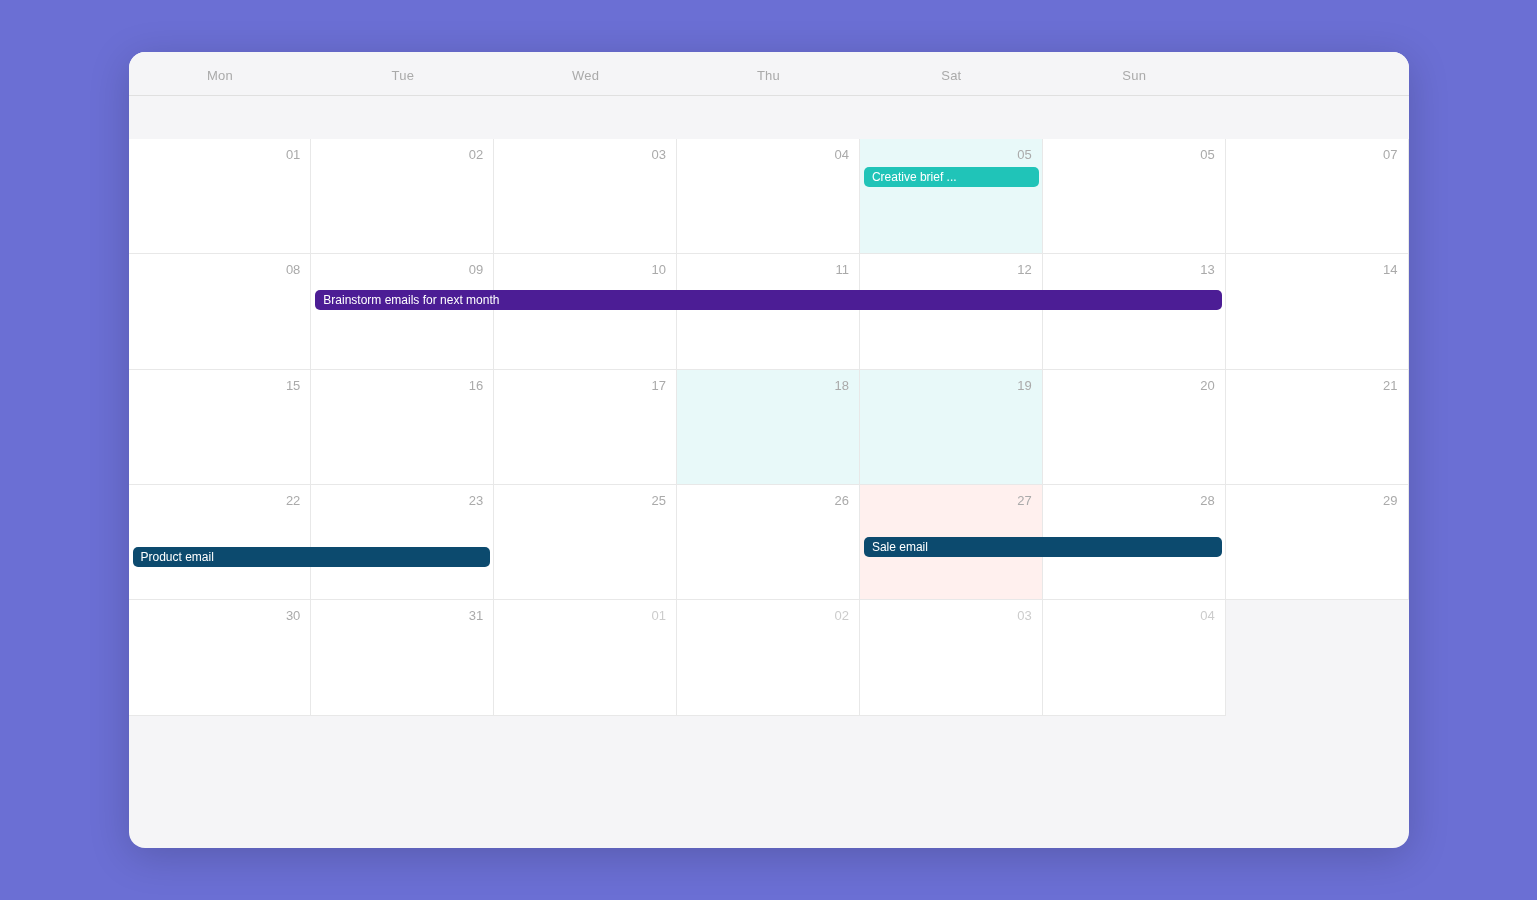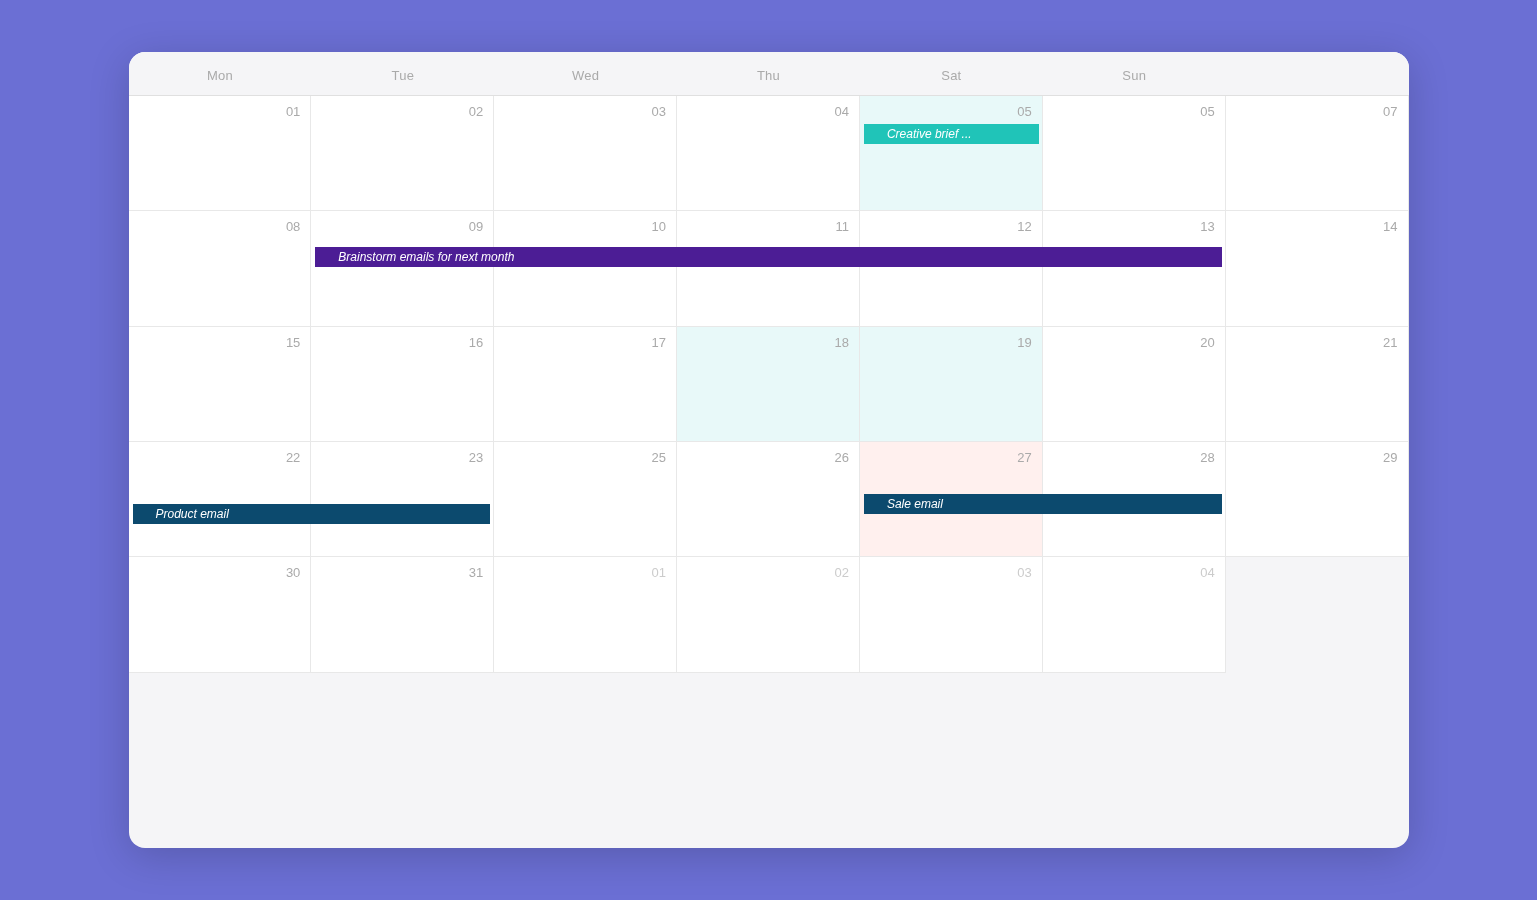--- a/index.html
+++ b/index.html
@@ -32,20 +32,21 @@
       font-size: 13px;
       font-weight: 500;
       color: #aaa;
       letter-spacing: 0.02em;
     }
     .calendar-grid {
       display: grid;
       grid-template-columns: repeat(7, 1fr);
       grid-template-rows: repeat(6, 1fr);
       height: calc(100% - 52px);
+      margin-top: 43px;
     }
     .day-cell {
       border-right: 1px solid #e8e8e8;
       border-bottom: 1px solid #e8e8e8;
       padding: 8px 10px 6px;
       background: #fff;
       position: relative;
       min-height: 100px;
     }
     .day-cell.other-month .day-num {
@@ -70,29 +71,28 @@
       height: calc(100% - 52px);
     }
     .events-overlay {
       position: absolute;
       top: 0; left: 0; right: 0; bottom: 0;
       pointer-events: none;
       z-index: 10;
     }
     .span-event {
       position: absolute;
-      border-radius: 0;
-      padding: 3px 23px;
+      border-radius: 5px;
+      padding: 3px 8px;
       font-size: 12px;
       font-weight: 500;
       color: #fff;
       white-space: nowrap;
       overflow: hidden;
       text-overflow: ellipsis;
-      font-style: italic;
     }
   </style>
 </head>
 <body>
 
 <div class="calendar-container">
   <div class="calendar-header">
     <div class="day-header">Mon</div>
     <div class="day-header">Tue</div>
     <div class="day-header">Wed</div>

